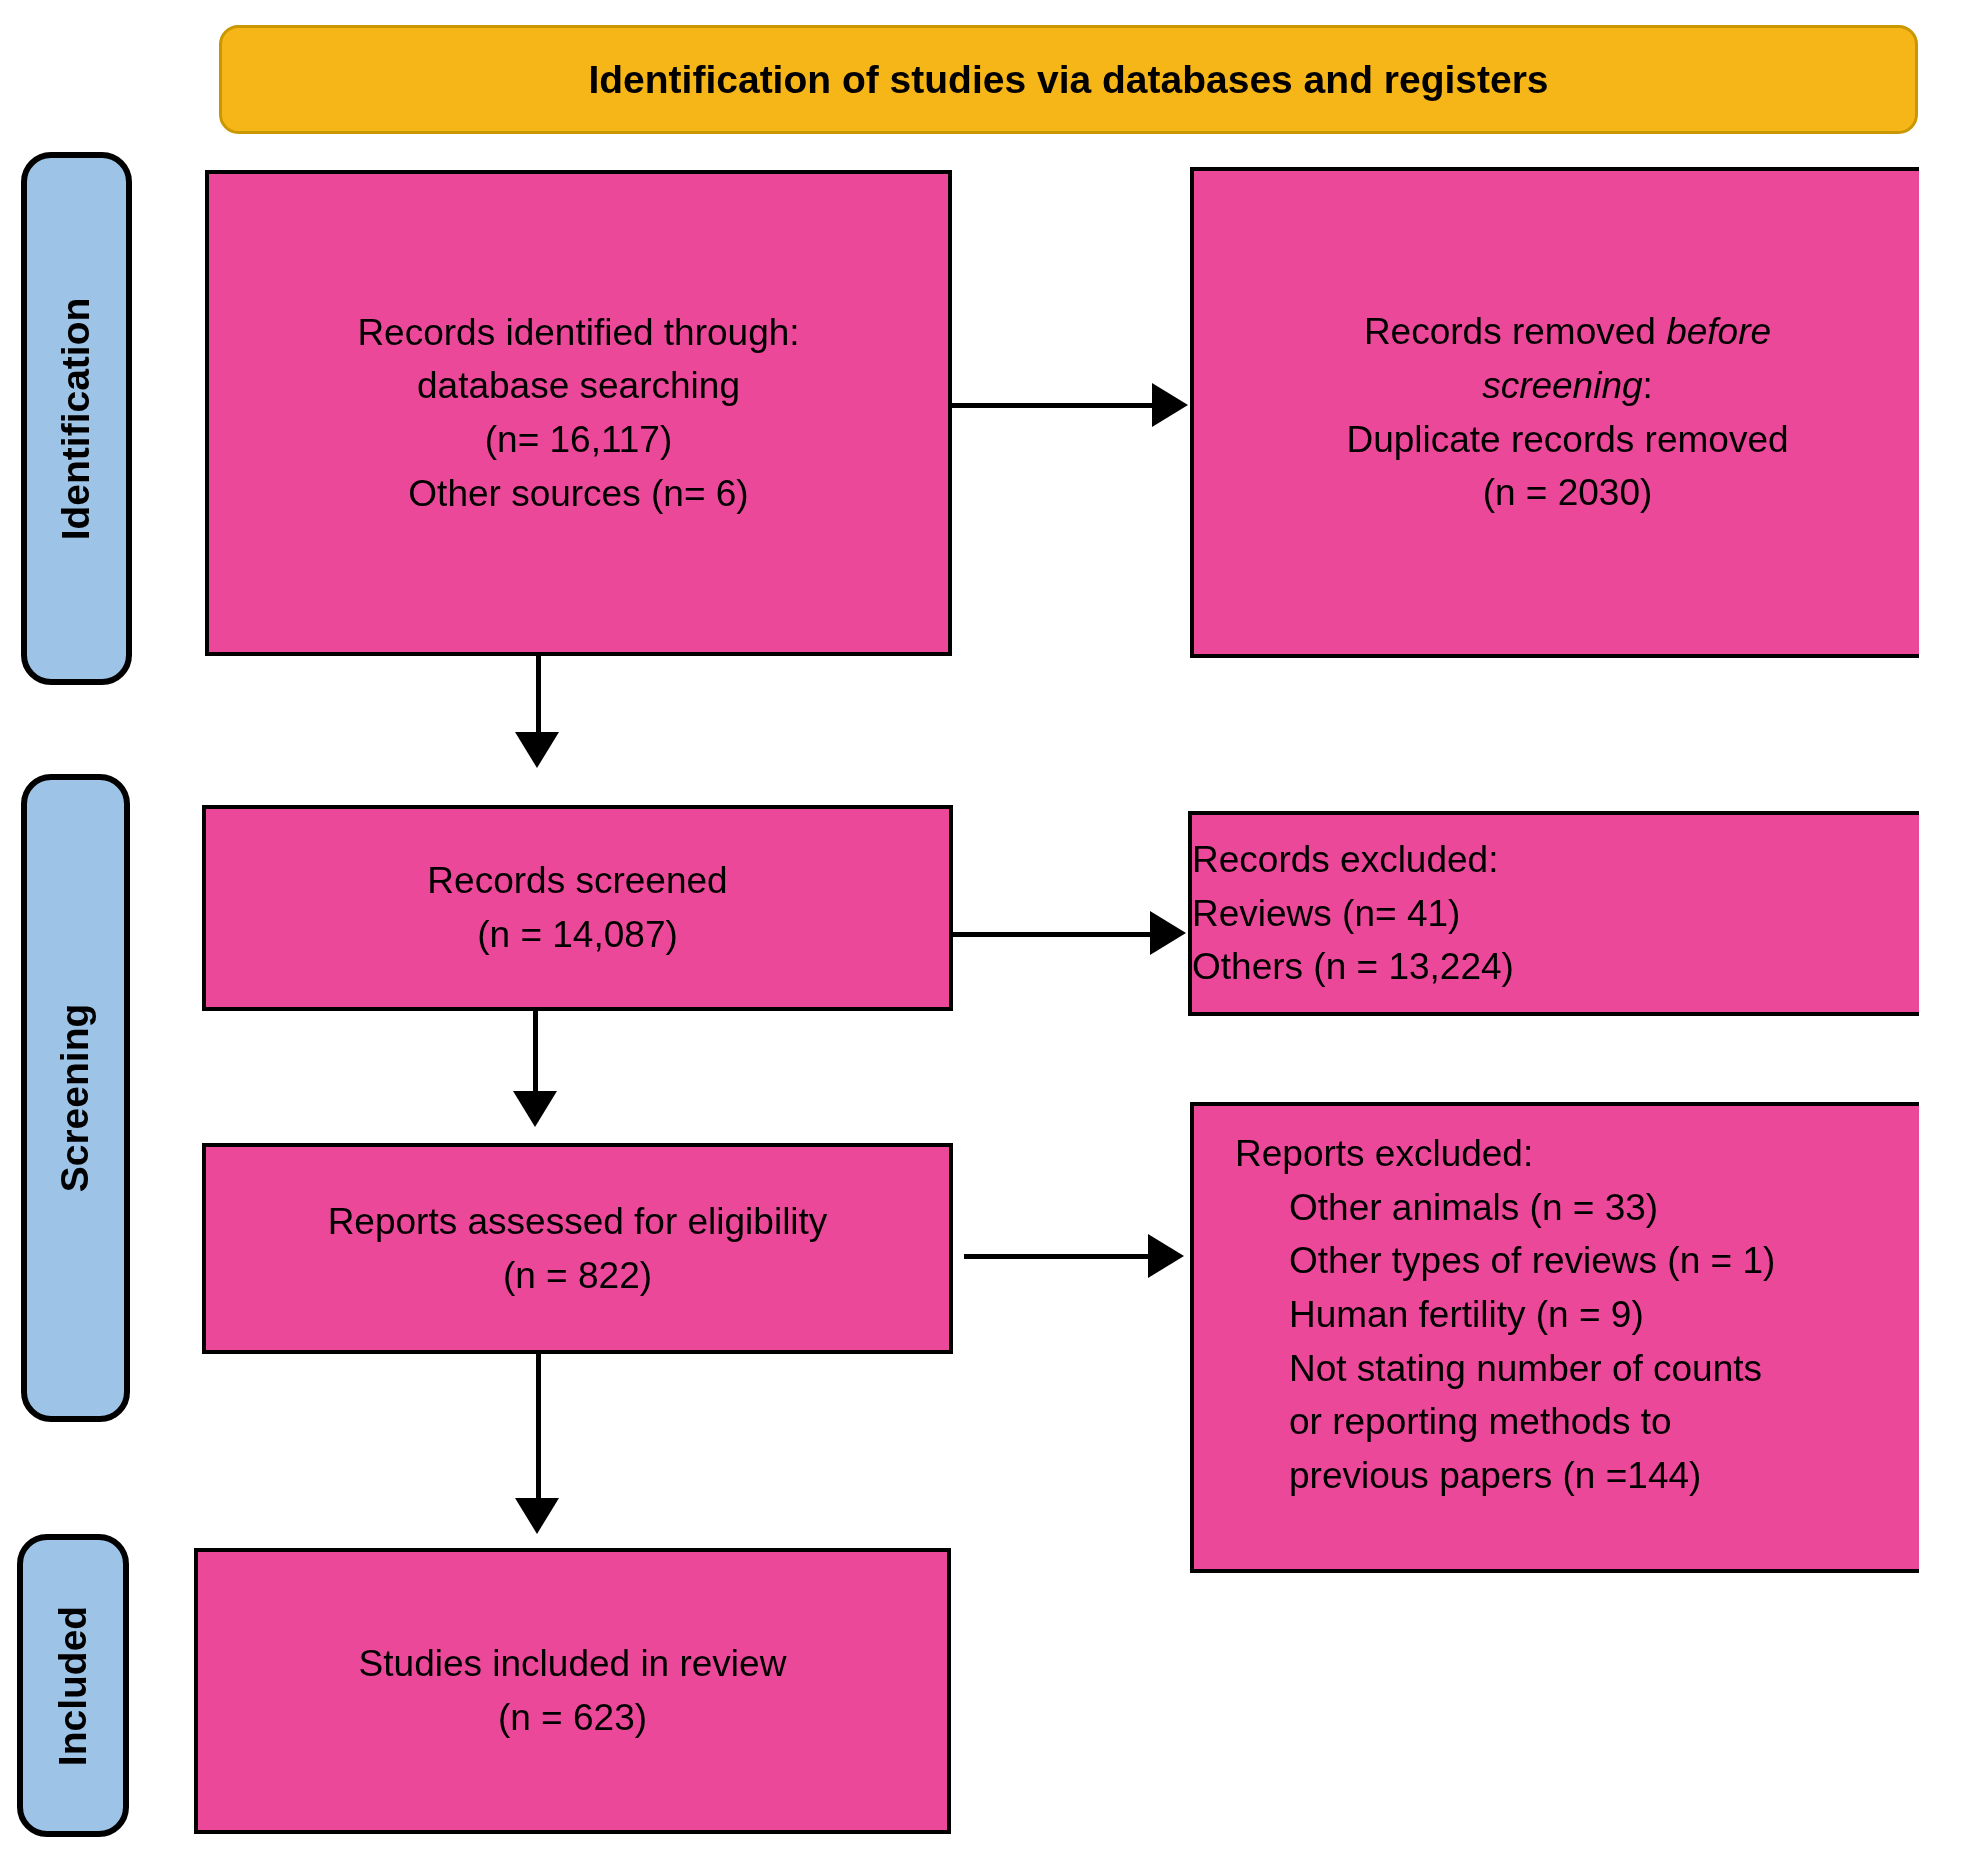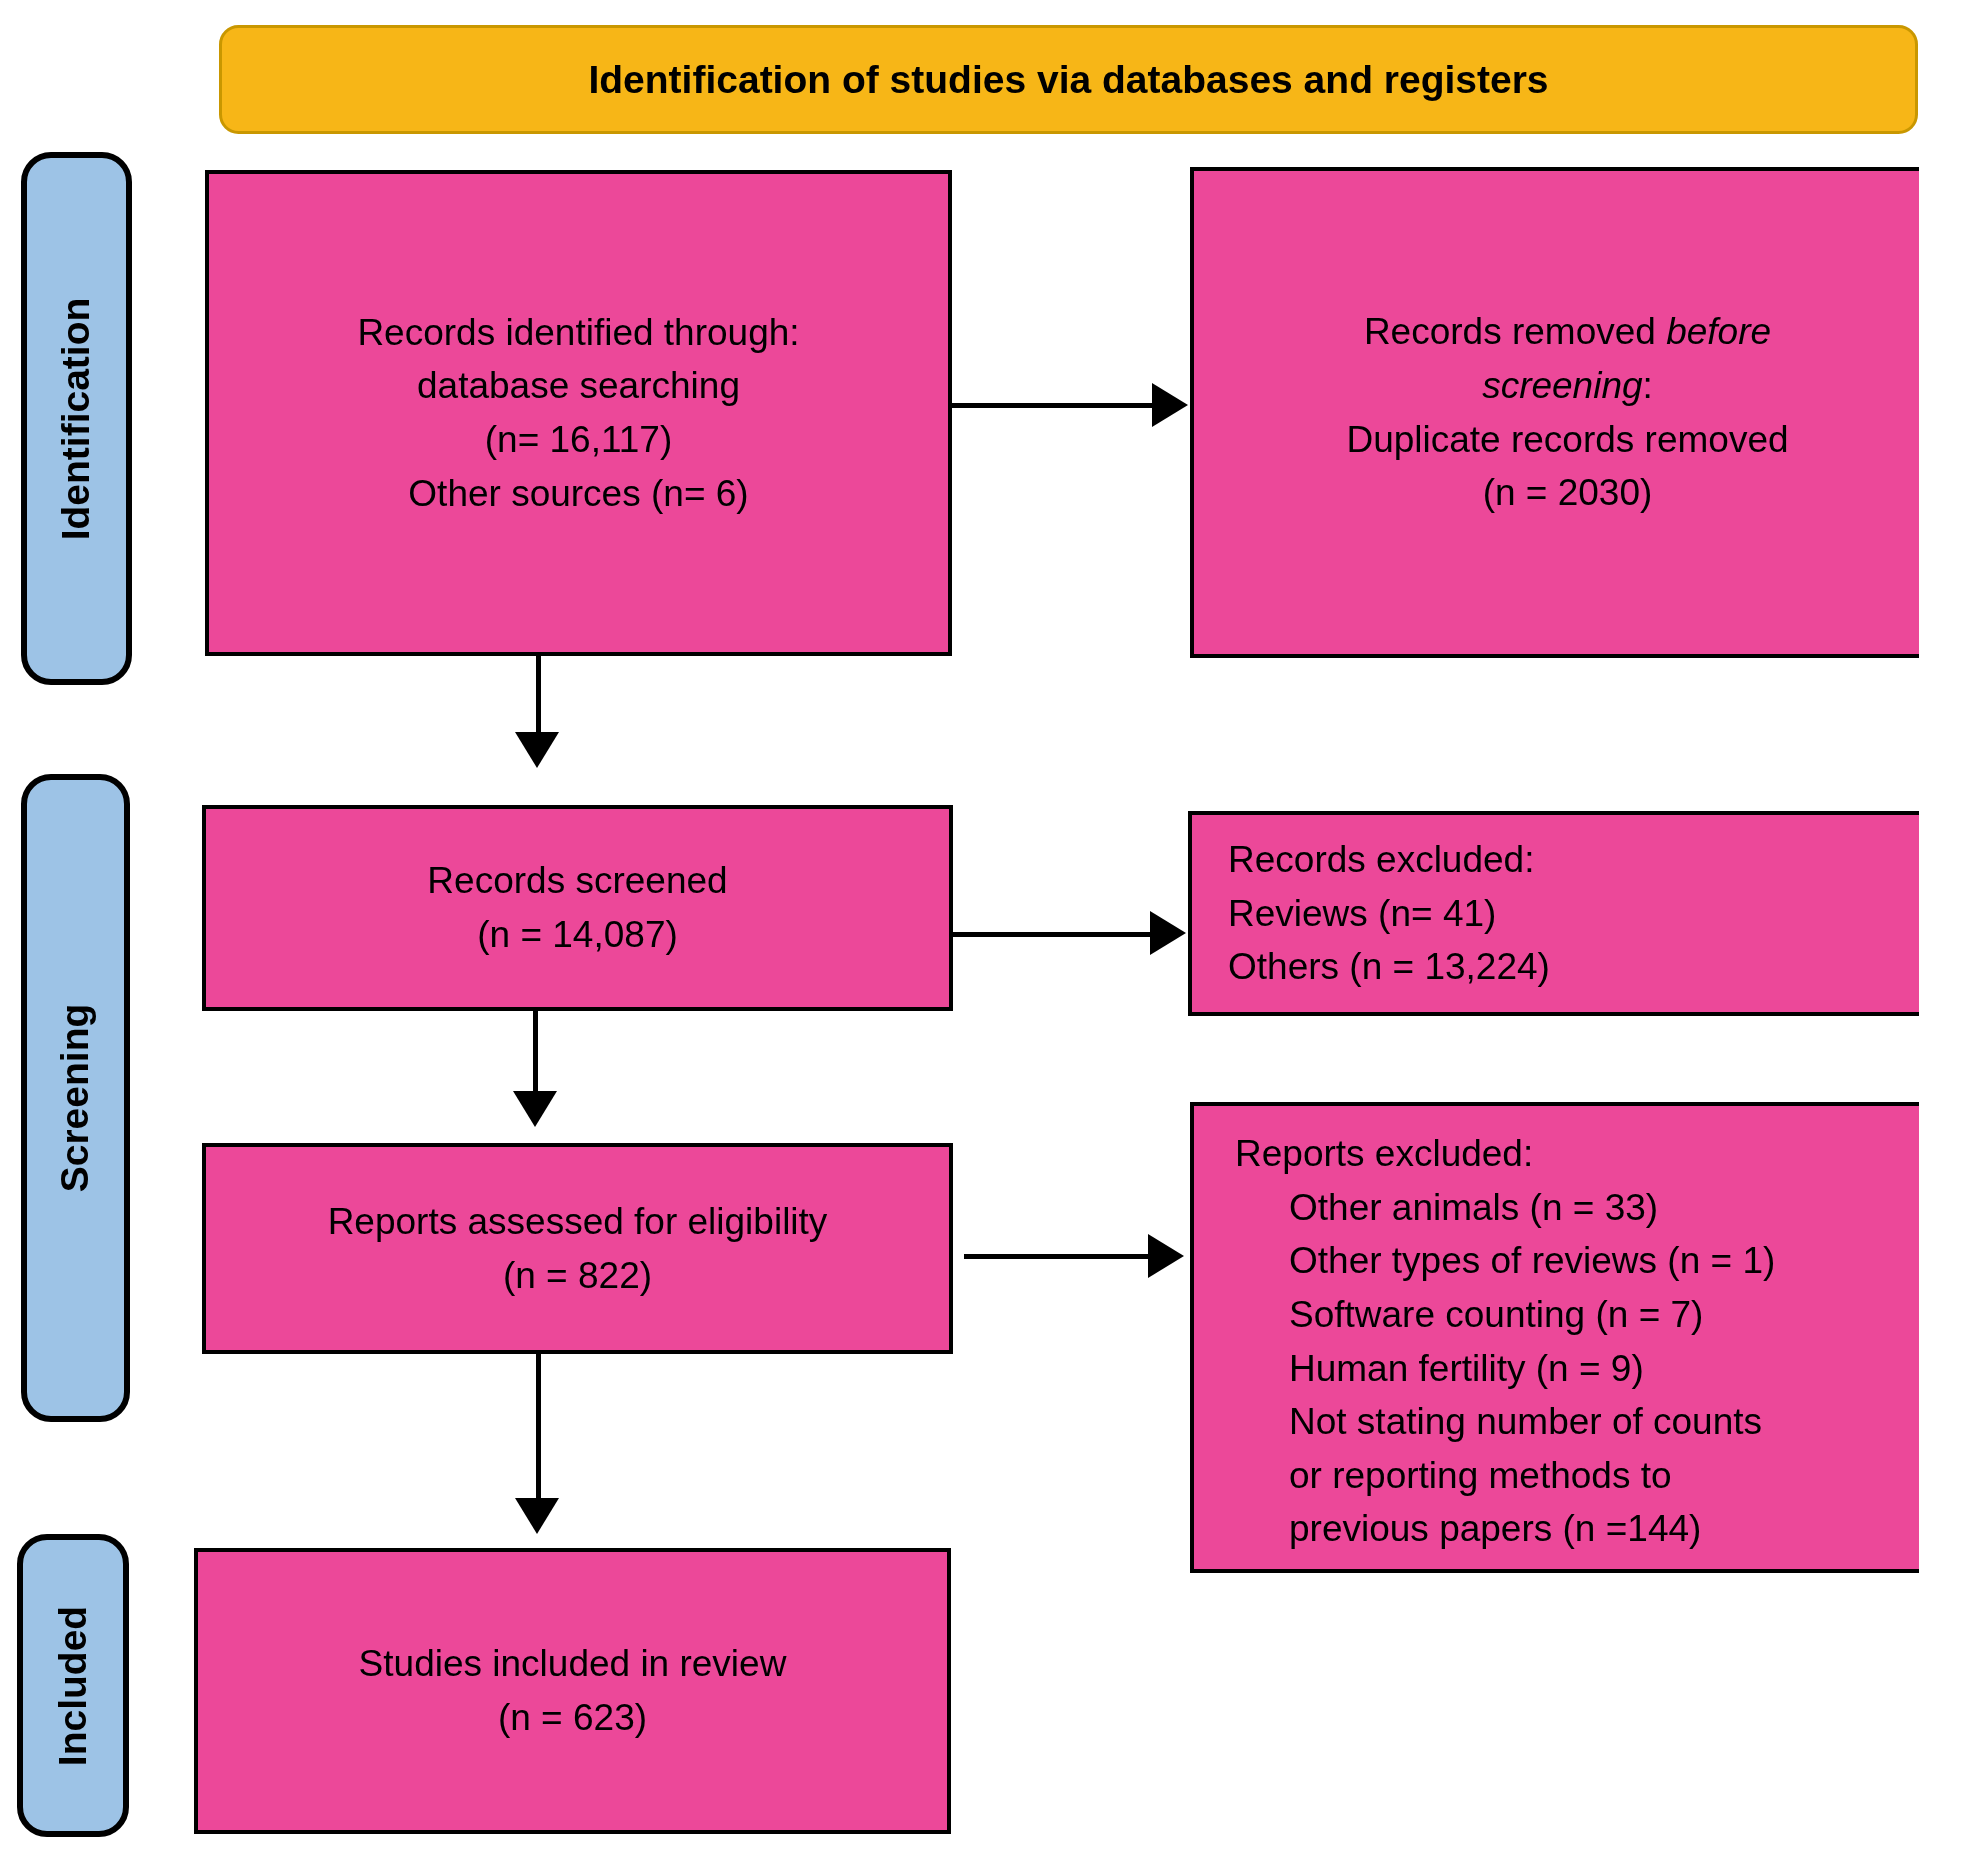--- a/index.html
+++ b/index.html
@@ -52,21 +52,21 @@
     display: flex; flex-direction: column;
     align-items: center; justify-content: center;
     font-size: 37px; line-height: 1.45;
     text-align: center;
   }
   #box-identified       { left: 205px;  top: 170px;  width: 747px; height: 486px; }
   #box-removed          { left: 1190px; top: 167px;  width: 755px; height: 491px; }
   #box-screened         { left: 202px;  top: 805px; width: 751px; height: 206px; }
   #box-records-excluded { left: 1188px; top: 811px; width: 756px; height: 205px;
                           align-items: flex-start; text-align: left;
-                          padding-left: 36px; }
+                          }
   #box-assessed         { left: 202px;  top: 1143px; width: 751px; height: 211px; }
   #box-reports-excluded { left: 1190px; top: 1102px; width: 773px; height: 471px;
                           align-items: flex-start; justify-content: flex-start;
                           text-align: left; padding: 21px 18.7px 15px 41px; }
   #box-included         { left: 194px;  top: 1548px; width: 757px; height: 286px; }
   .indent { margin-left: 54px; }
 
   
   .vline { position: absolute; width: 4.5px; background: #000; }
   .hline { position: absolute; height: 4.5px; background: #000; }
@@ -144,21 +144,20 @@
 
   <div class="box" id="box-assessed">
     <div>Reports assessed for eligibility</div>
     <div>(n = 822)</div>
   </div>
 
   <div class="box" id="box-reports-excluded">
     <div>Reports excluded:</div>
     <div class="indent">Other animals (n = 33)</div>
     <div class="indent">Other types of reviews (n = 1)</div>
-    <div class="indent">Software counting (n = 7)</div>
     <div class="indent">Human fertility (n = 9)</div>
     <div class="indent">Not stating number of counts</div>
     <div class="indent">or reporting methods to</div>
     <div class="indent">previous papers (n =144)</div>
   </div>
 
   <div class="box" id="box-included">
     <div>Studies included in review</div>
     <div>(n = 623)</div>
   </div>

